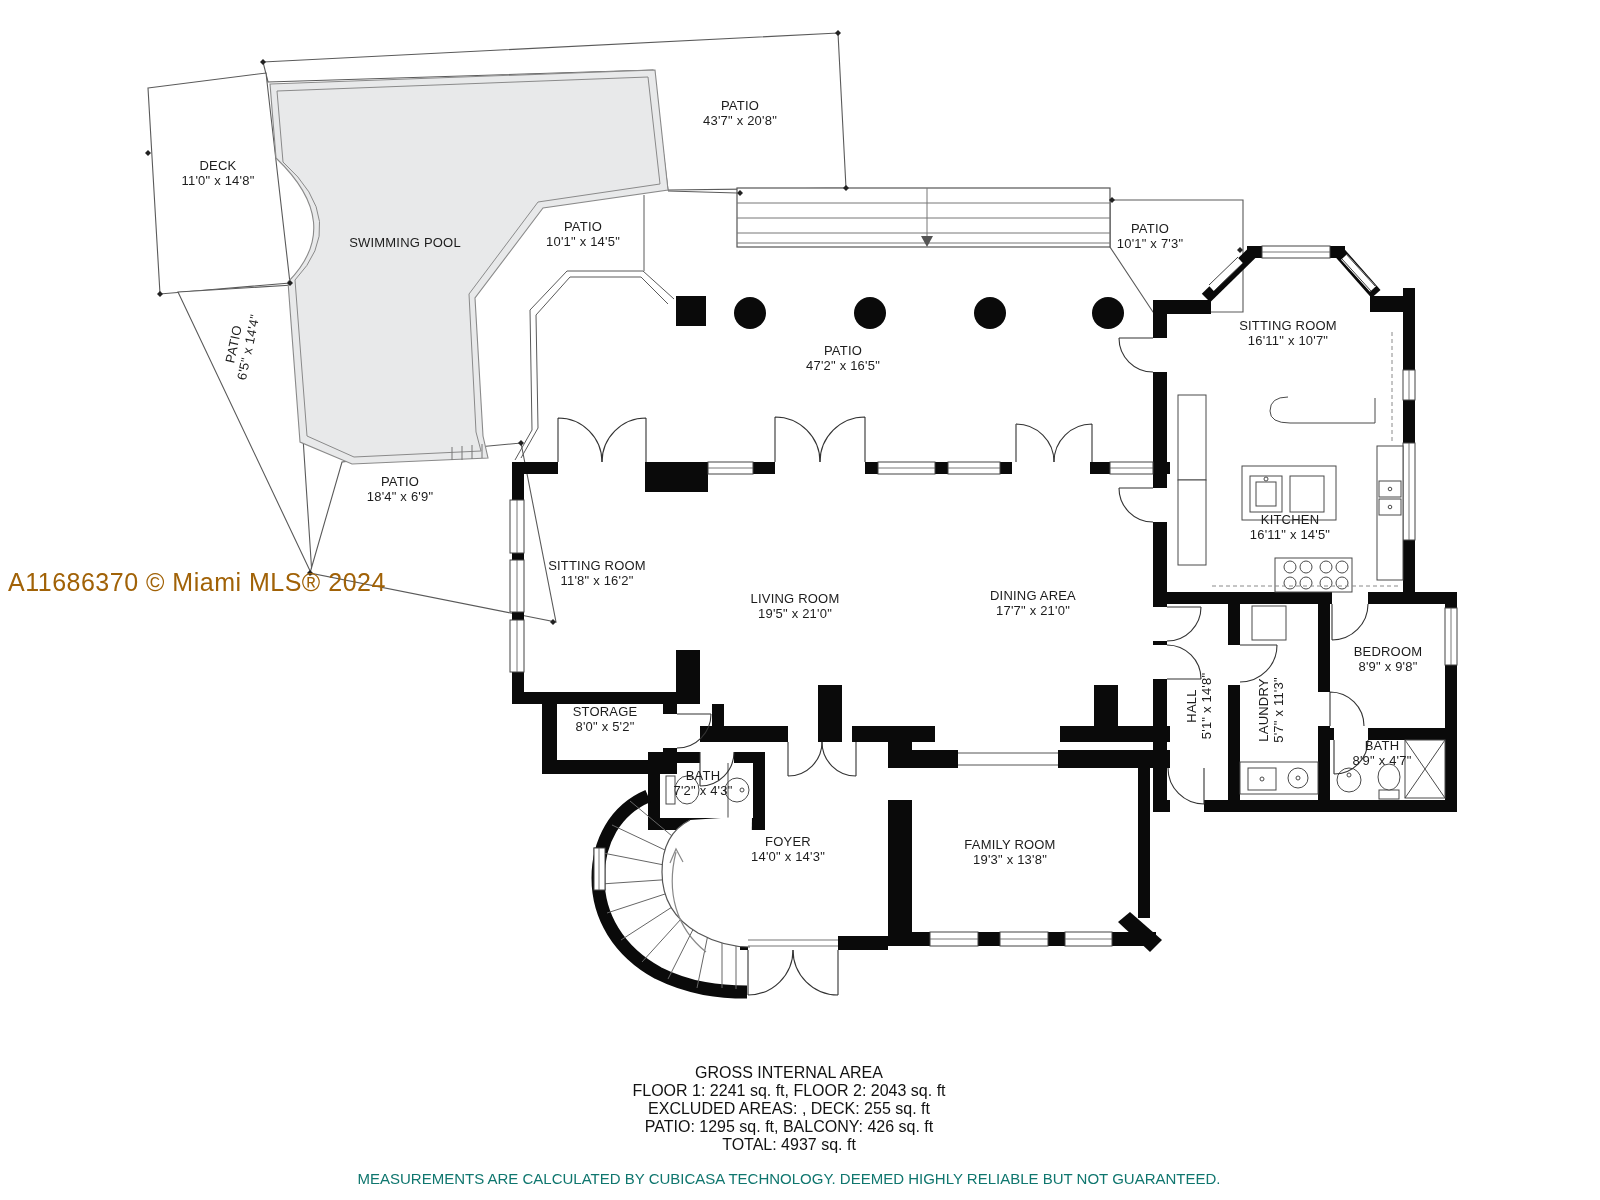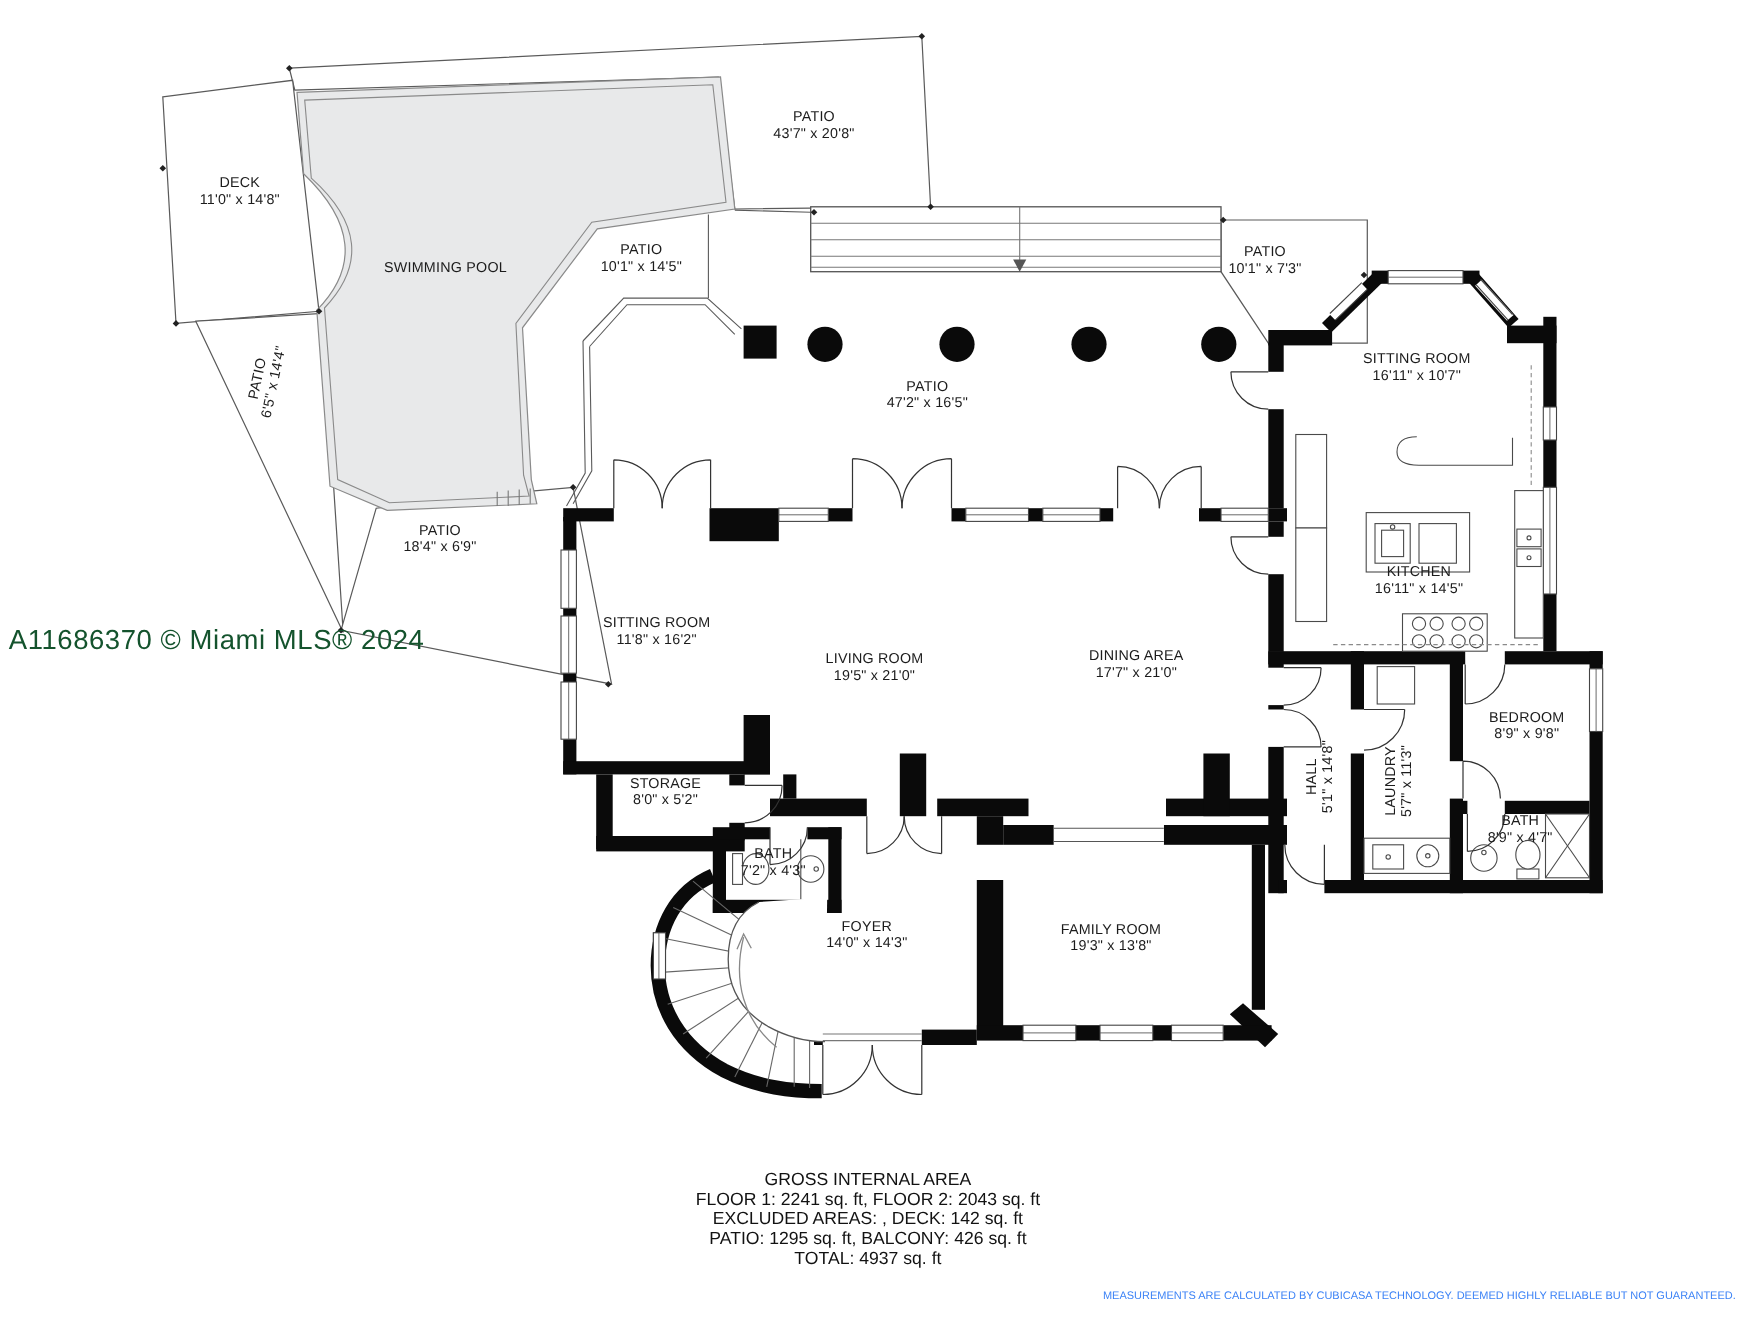--- a/index.html
+++ b/index.html
@@ -1,25 +1,25 @@
 <!DOCTYPE html>
 <html><head>
 <meta charset="utf-8">
 <style>
   html,body{margin:0;padding:0;background:#ffffff;}
   .stage{position:relative;width:1600px;height:1200px;background:#fff;overflow:hidden;
          font-family:"Liberation Sans",sans-serif;}
   svg{position:absolute;left:0;top:0;}
   svg text{font-family:"Liberation Sans",sans-serif;fill:#1c1c1c;}
   .rm{font-size:13px;letter-spacing:.2px;}
-  .watermark{position:absolute;left:8px;top:568px;font-size:25px;color:#14532d;
+  .watermark{position:absolute;left:8px;top:568px;font-size:25px;color:#a16207;
              letter-spacing:.5px;white-space:nowrap;}
   .footer{position:absolute;left:0;top:1064px;width:1578px;text-align:center;color:#121212;
           font-size:16px;line-height:18px;}
-  .footer .disc{font-size:10px;margin-top:16px;color:#3b82f6;text-align:right;}
+  .footer .disc{font-size:15px;margin-top:16px;color:#0f766e;}
 </style>
 </head>
 <body>
 
 <div class="stage">
 <svg width="1600" height="1200" viewBox="0 0 1600 1200">
 
   <g fill="#ffffff" stroke="#5a5a5a" stroke-width="1.1">
     <polygon points="263,62 838,33 846,188 668,190 653,70 268,82"></polygon>
     <polygon points="1110,200 1243,200 1243,312 1153,312 1110,247"></polygon>
@@ -350,18 +350,18 @@
     <text x="788" y="846"><tspan x="788" dy="0">FOYER</tspan><tspan x="788" dy="15">14'0" x 14'3"</tspan></text>
     <text x="1010" y="849"><tspan x="1010" dy="0">FAMILY ROOM</tspan><tspan x="1010" dy="15">19'3" x 13'8"</tspan></text>
   </g>
 </svg>
 
 <div class="watermark">A11686370 © Miami MLS® 2024</div>
 
 <div class="footer">
   <div>GROSS INTERNAL AREA</div>
   <div>FLOOR 1: 2241 sq. ft, FLOOR 2: 2043 sq. ft</div>
-  <div>EXCLUDED AREAS: , DECK: 142 sq. ft</div>
+  <div>EXCLUDED AREAS: , DECK: 255 sq. ft</div>
   <div>PATIO: 1295 sq. ft, BALCONY: 426 sq. ft</div>
   <div>TOTAL: 4937 sq. ft</div>
   <div class="disc">MEASUREMENTS ARE CALCULATED BY CUBICASA TECHNOLOGY. DEEMED HIGHLY RELIABLE BUT NOT GUARANTEED.</div>
 </div>
 </div>
 
 </body></html>

